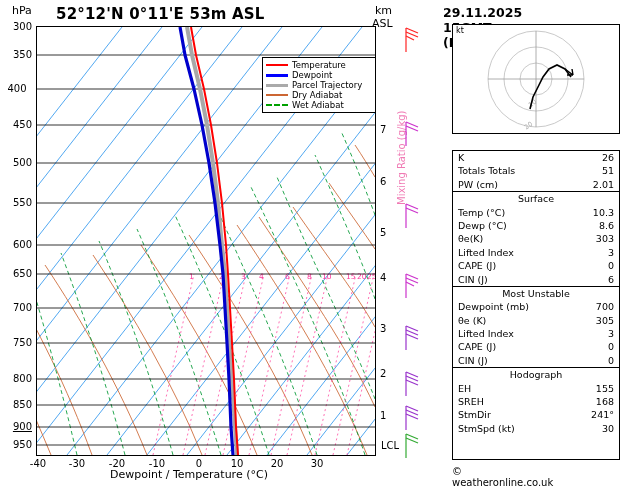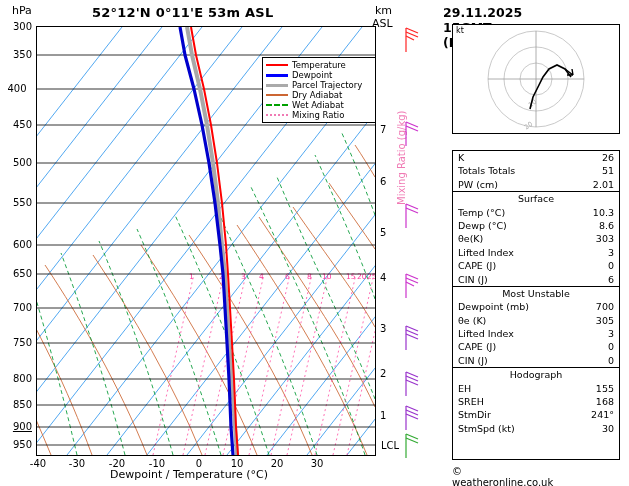--- a/index.html
+++ b/index.html
@@ -7,21 +7,21 @@
     width:629px;height:486px;
     background:#ffffff;
     font-family:"DejaVu Sans","Liberation Sans",sans-serif;
     overflow:hidden;
     position:relative;
   }
   .root{position:absolute;left:0;top:0;width:506px;height:486px;}
 
   
   .hpa-label{position:absolute;left:12px;top:4px;font-size:11px;color:#000;}
-  .title-left{position:absolute;left:56px;top:5px;font-size:13px;color:#000;font-weight:bold;letter-spacing:.2px;margin-left:36px;}
+  .title-left{position:absolute;left:56px;top:5px;font-size:15px;color:#000;font-weight:bold;letter-spacing:.2px;}
   .km-label{position:absolute;left:375px;top:4px;font-size:11px;color:#000;}
   .asl-label{position:absolute;left:372px;top:17px;font-size:11px;color:#000;}
 
   .plot{
     position:absolute;left:36px;top:26px;width:340px;height:430px;
     border:1px solid #000;box-sizing:border-box;background:#fff;
     overflow:hidden;
   }
   .plot svg{display:block;}
 
@@ -195,24 +195,20 @@
           <span class="txt">Parcel Trajectory</span>
         </div>
       <div class="row">
           <span class="sw" style="border-top-color:#cc6633"></span>
           <span class="txt">Dry Adiabat</span>
         </div>
       <div class="row">
           <span class="sw" style="border-top-color:#00a000;border-top-style:dashed"></span>
           <span class="txt">Wet Adiabat</span>
         </div>
-      <div class="row">
-          <span class="sw" style="border-top-color:#f07ab4;border-top-style:dotted"></span>
-          <span class="txt">Mixing Ratio</span>
-        </div>
     </div>
   </div>
 
   <div class="ylab" style="left:2px;top:21px;">300</div>
   <div class="ylab" style="left:2px;top:49px;text-align:right;">350</div>
   <div class="ylab" style="left:2px;top:83px;text-align:center;">400</div>
   <div class="ylab" style="left:2px;top:119px;">450</div>
   <div class="ylab" style="left:2px;top:157px;">500</div>
   <div class="ylab" style="left:2px;top:197px;">550</div>
   <div class="ylab" style="left:2px;top:239px;">600</div>

